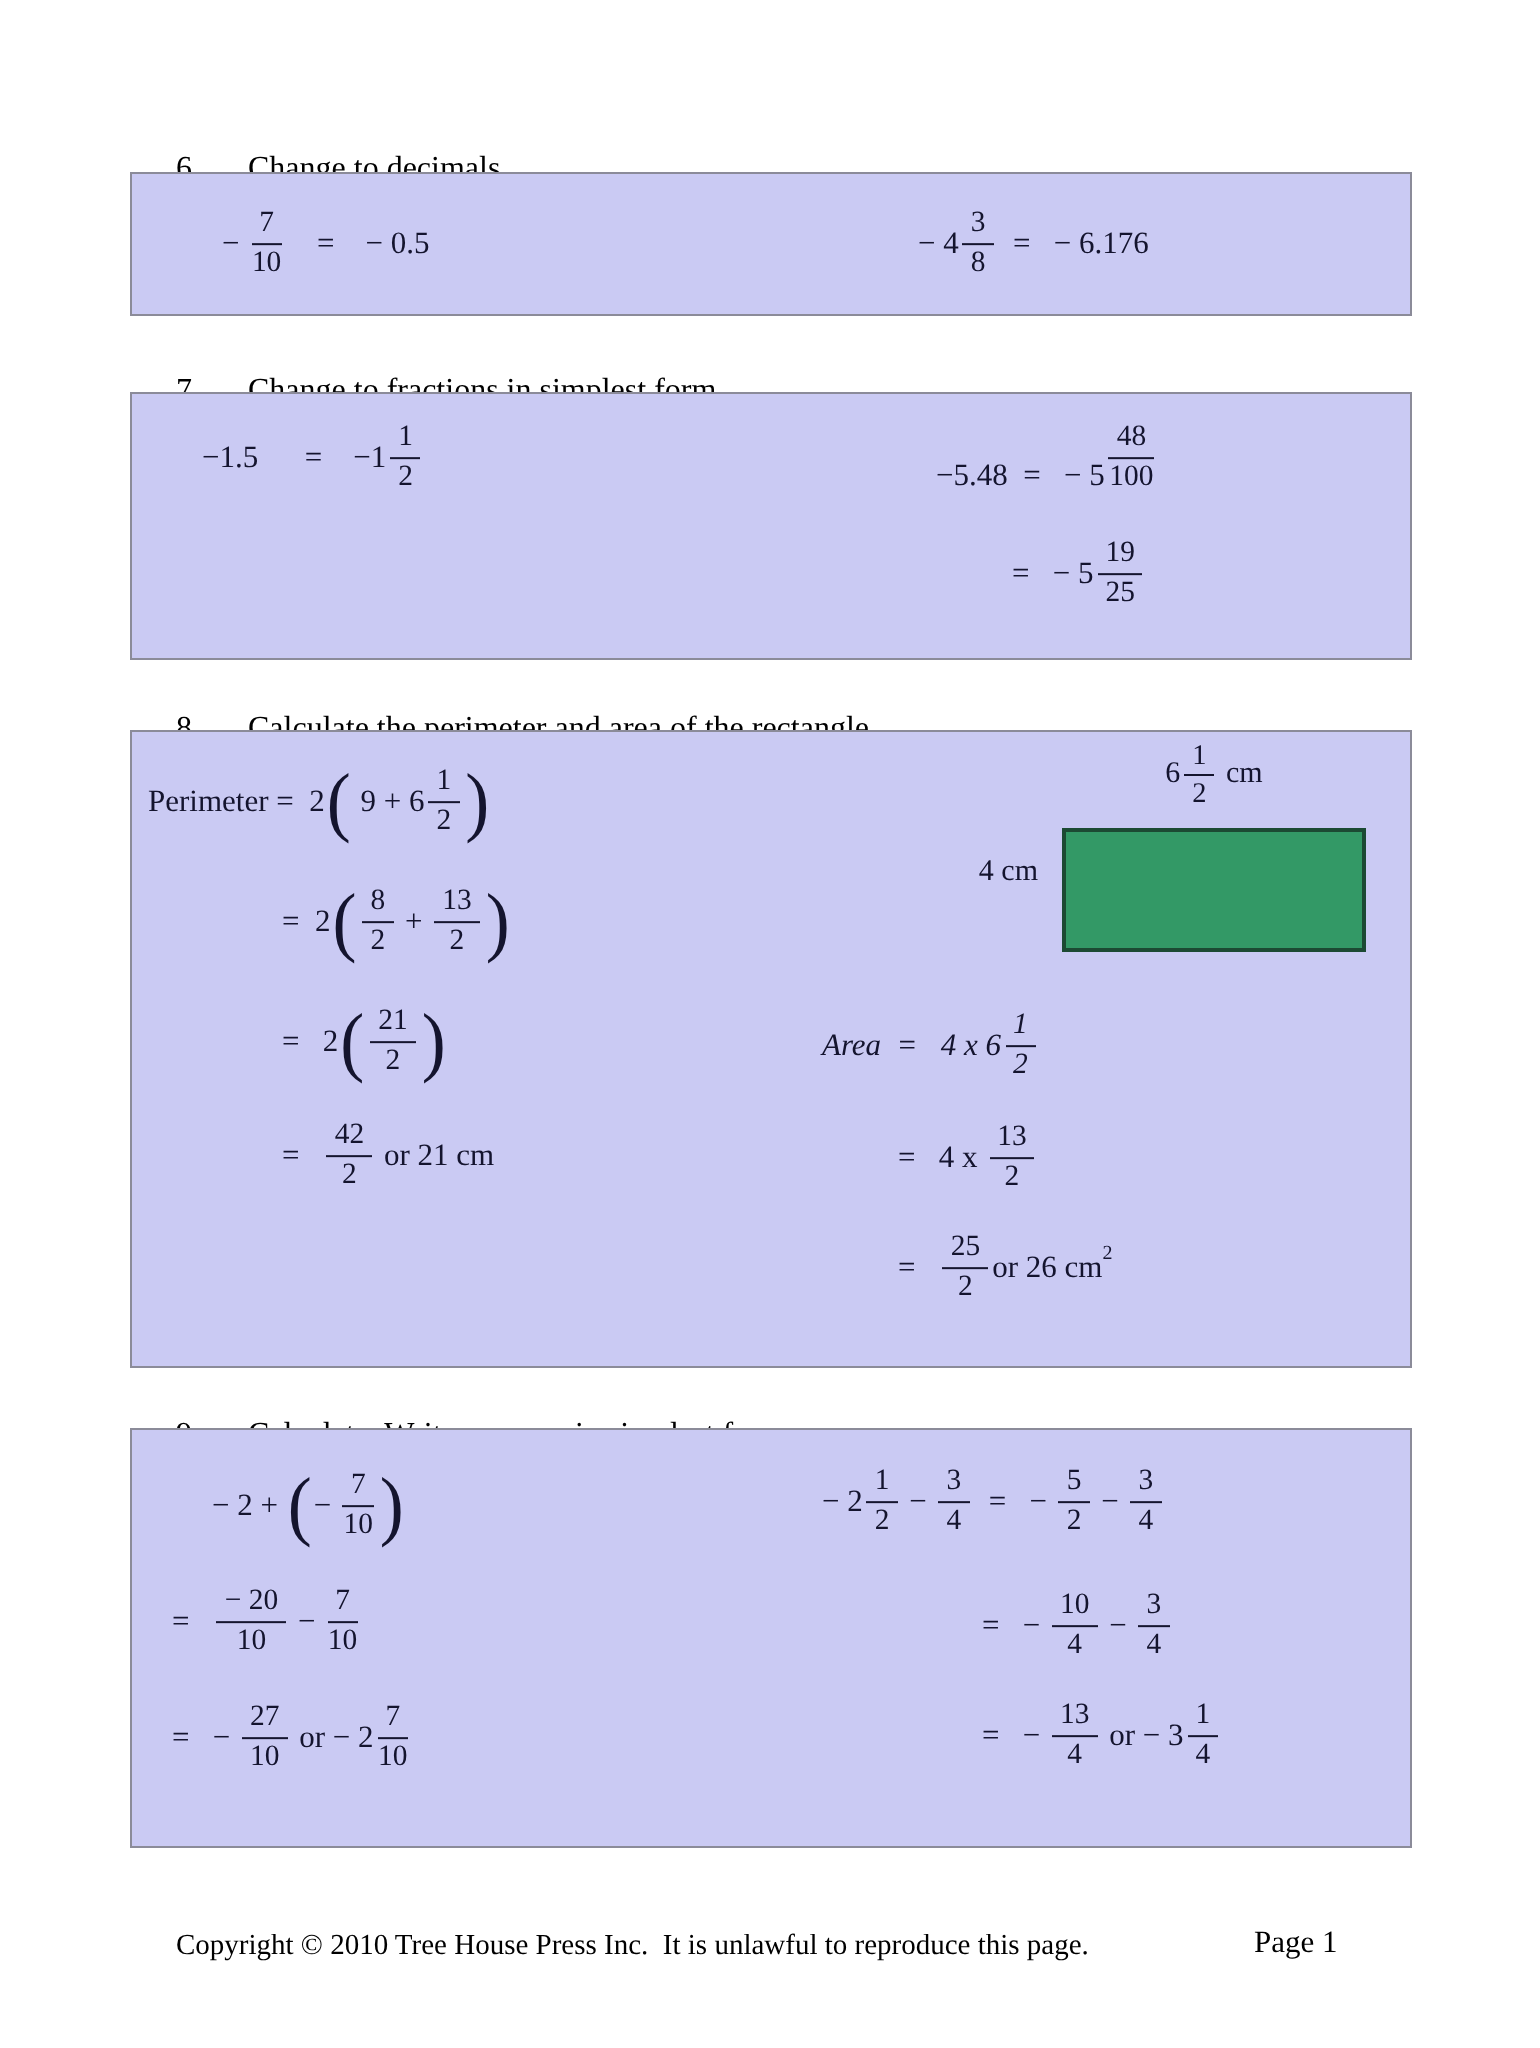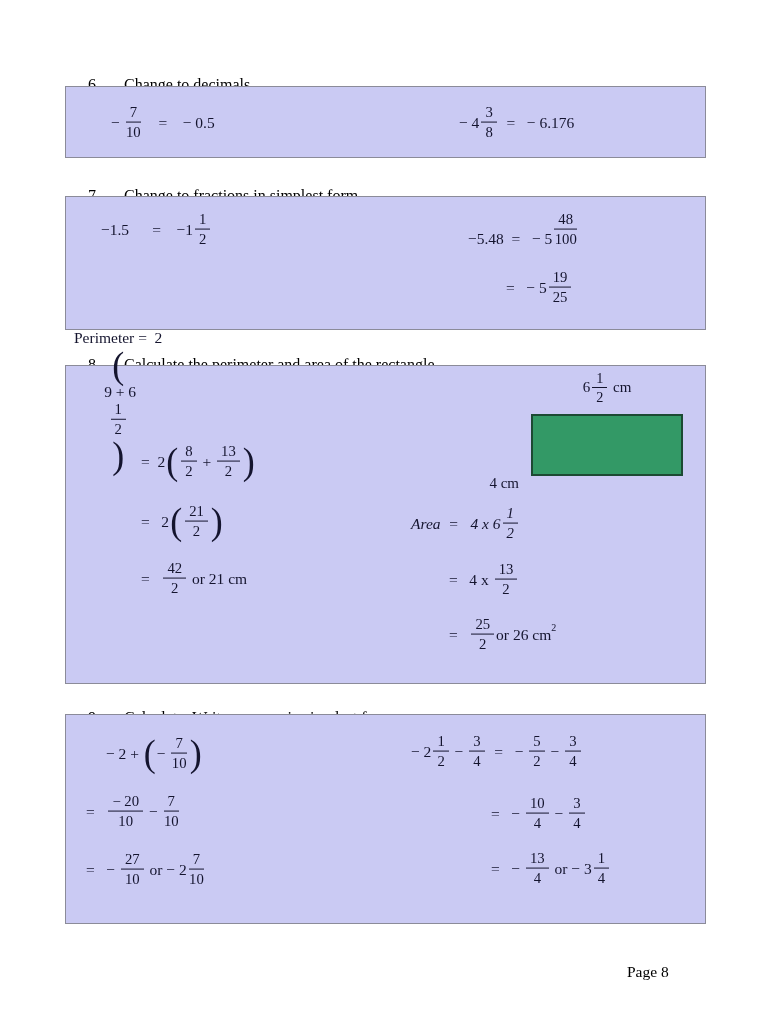--- a/index.html
+++ b/index.html
@@ -18,21 +18,21 @@
   .frac .den{padding-top:1px;white-space:pre;}
   .paren{font-size:36px;line-height:36px;font-weight:400;margin:0 1px;
          font-family:"Liberation Serif",serif;transform:scaleY(1.08);}
   .sup{font-size:10px;position:relative;top:-7px;}
   .figlabel{position:absolute;left:465px;top:4px;width:152px;display:flex;justify-content:center;}
   .figlabel .mline{font-size:15px;}
   .rect{position:absolute;left:465px;top:48px;width:152px;height:62px;
         background:var(--rect-fill,#339966);border:2px solid var(--rect-border,#1c4a33);
         box-sizing:border-box;}
   .sidelabel{position:absolute;left:398px;top:62px;width:55px;text-align:right;
-             font-size:15px;color:var(--ink,#14142e);margin-top:47px;}
+             font-size:15px;color:var(--ink,#14142e);}
   .footer-copy{position:absolute;left:88px;top:965px;font-size:14.5px;color:#000;white-space:pre;}
   .footer-page{position:absolute;left:627px;top:963px;font-size:15.5px;color:#000;}
 </style>
 </head>
 <body>
 
 <div class="page">
 
   <div class="qhead" style="top:58px;">
     <span class="qnum">6.</span><span>Change to decimals.</span>
@@ -80,21 +80,21 @@
           <span class="num">19</span>
           <span class="den">25</span>
         </span>
       </div>
   </div>
 
   <div class="qhead" style="top:338px;">
     <span class="qnum">8.</span><span>Calculate the perimeter and area of the rectangle.</span>
   </div>
   <div class="box" style="top:365px;height:317px;">
-    <div class="mline" style="left:8px;top:35px;flex-direction:column;">
+    <div class="mline" style="left:8px;top:35px;">
         <span class="mtxt">Perimeter =  2</span>
         <span class="paren">(</span>
         <span class="mtxt"> 9 + 6</span>
         <span class="frac">
           <span class="num">1</span>
           <span class="den">2</span>
         </span>
         <span class="paren">)</span>
       </div>
     <div class="mline" style="left:75px;top:95px;">
@@ -246,15 +246,16 @@
           <span class="den">4</span>
         </span>
         <span class="mtxt"> or − 3</span>
         <span class="frac">
           <span class="num">1</span>
           <span class="den">4</span>
         </span>
       </div>
   </div>
 
-  <div class="footer-page">Page 8</div>
+  <div class="footer-copy">Copyright © 2010 Tree House Press Inc.  It is unlawful to reproduce this page.</div>
+  <div class="footer-page">Page 1</div>
 
 </div>
 
 </body></html>

